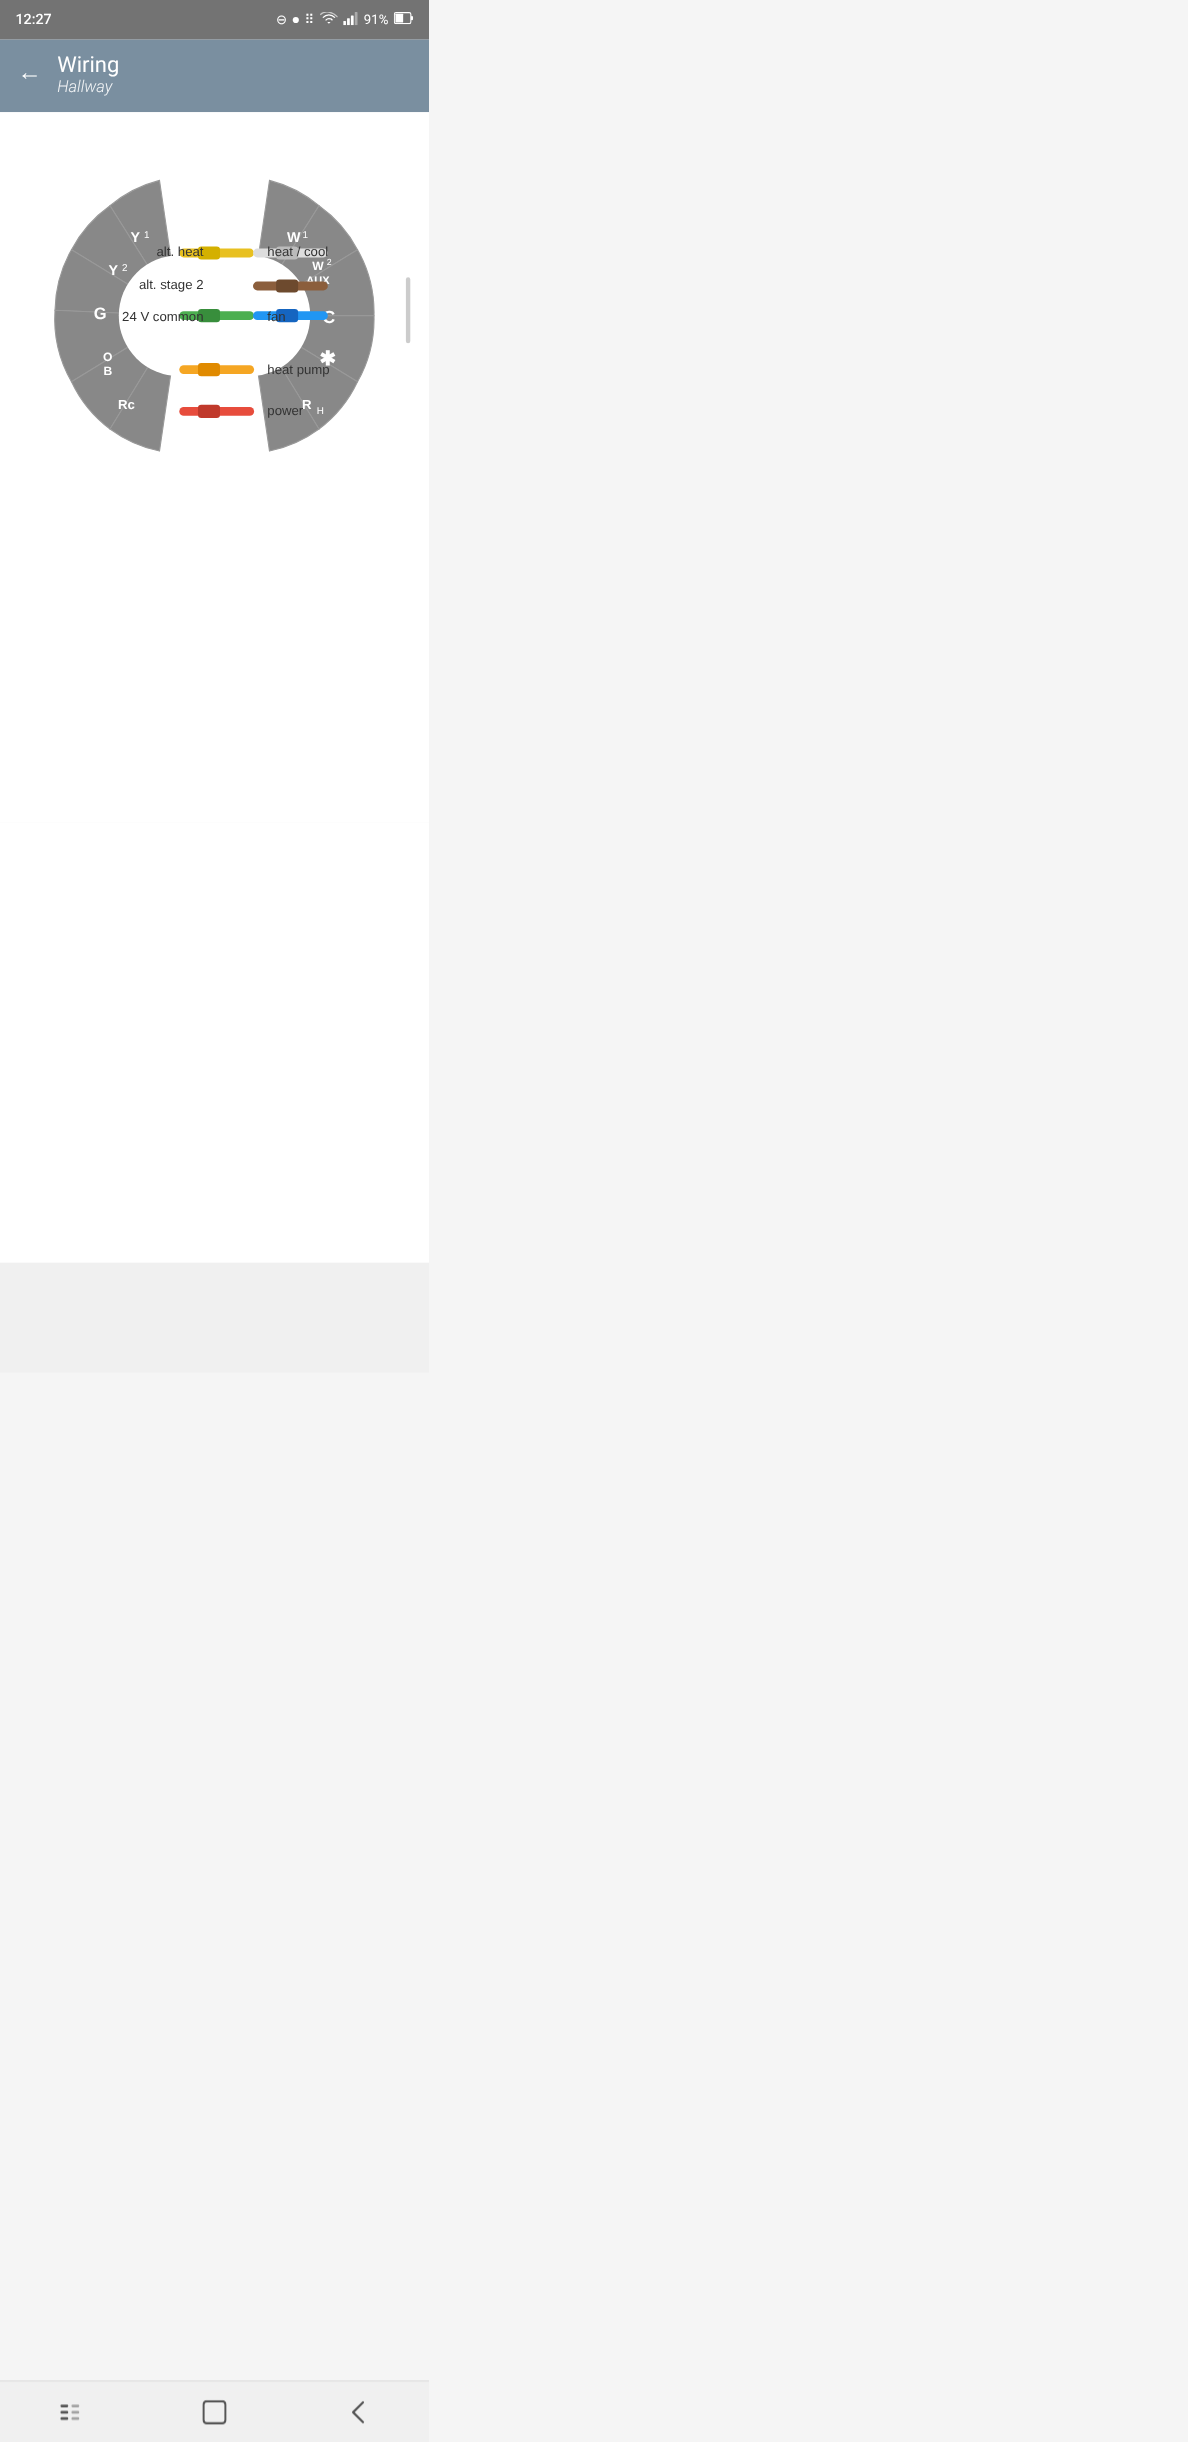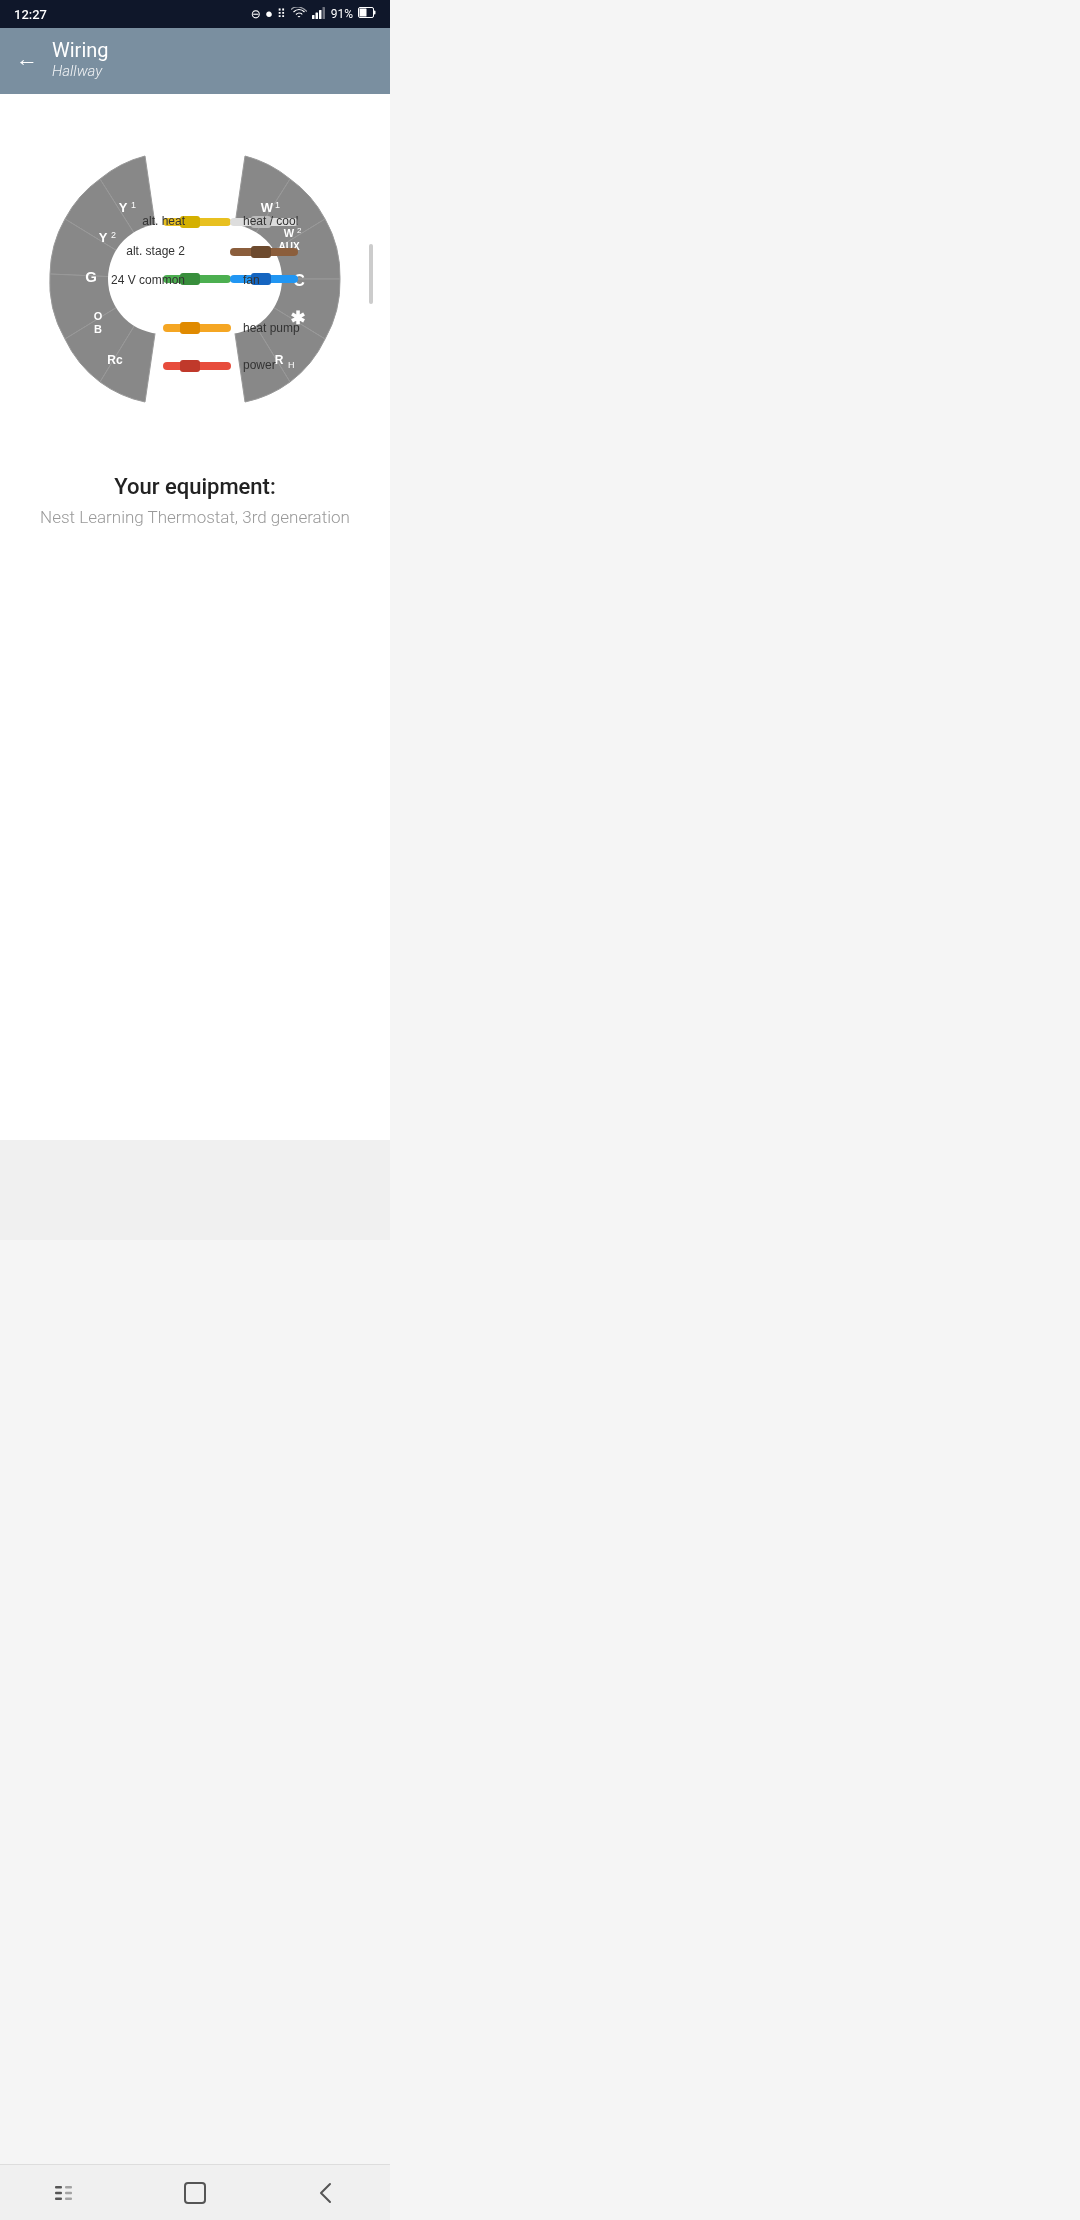--- a/index.html
+++ b/index.html
@@ -8,25 +8,26 @@
     body {
       width: 390px;
       min-height: 800px;
       background: #f5f5f5;
       font-family: 'Roboto', Arial, sans-serif;
       overflow-x: hidden;
     }
 
     
     .status-bar {
-      background: #0f172a;
+      background: #737373;
       color: white;
       display: flex;
       justify-content: space-between;
-      padding: 7px 14px;
+      align-items: center;
+      padding: 18px 14px;
       font-size: 13px;
       height: 28px;
     }
     .status-left { font-weight: 500; }
     .status-right { display: flex; align-items: center; gap: 5px; font-size: 12px; }
 
     
     .header {
       background: #7a8fa0;
       color: white;
@@ -244,24 +245,20 @@
       <text x="228" y="245" fill="#333" font-size="12" font-family="Arial">power</text>
 
       <text x="170" y="101" fill="#333" font-size="12" font-family="Arial" text-anchor="end">alt. heat</text>
       <text x="170" y="131" fill="#333" font-size="12" font-family="Arial" text-anchor="end">alt. stage 2</text>
       <text x="170" y="160" fill="#333" font-size="12" font-family="Arial" text-anchor="end">24 V common</text>
 
       <rect x="354" y="120" width="4" height="60" rx="2" fill="#cccccc"></rect>
     </svg>
   </div>
 
-  <div class="equipment-section">
-    <div class="equipment-title">Your equipment:</div>
-    <div class="equipment-subtitle">Nest Learning Thermostat, 3rd generation</div>
-  </div>
 
 </div>
 
 <div style="height: 400px; background: white;"></div>
 <div style="height: 100px; background: #f0f0f0;"></div>
 
 <div class="bottom-nav">
   <div class="nav-btn">
     <svg width="22" height="18" viewBox="0 0 22 18" fill="none">
       <rect x="1" y="2" width="7" height="2.5" rx="1" fill="#555"></rect>

